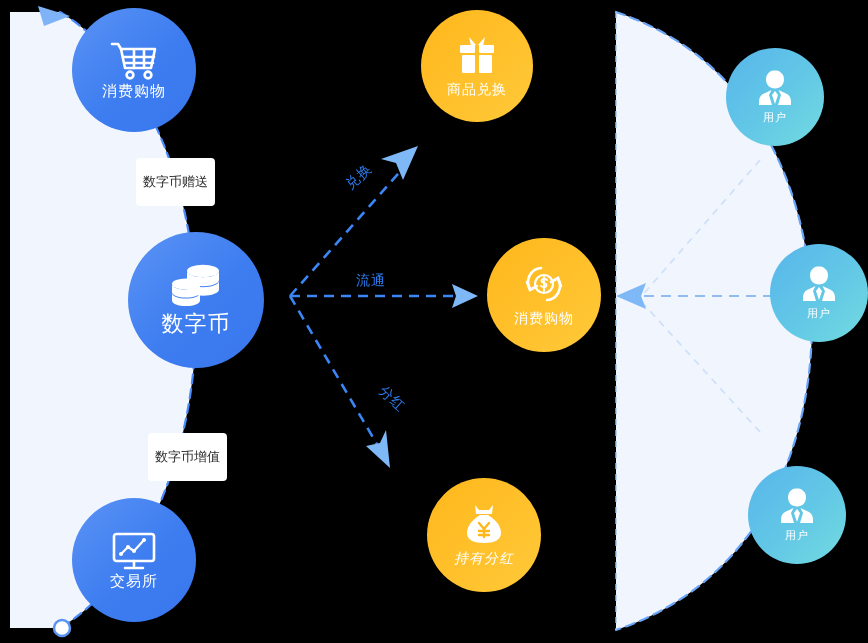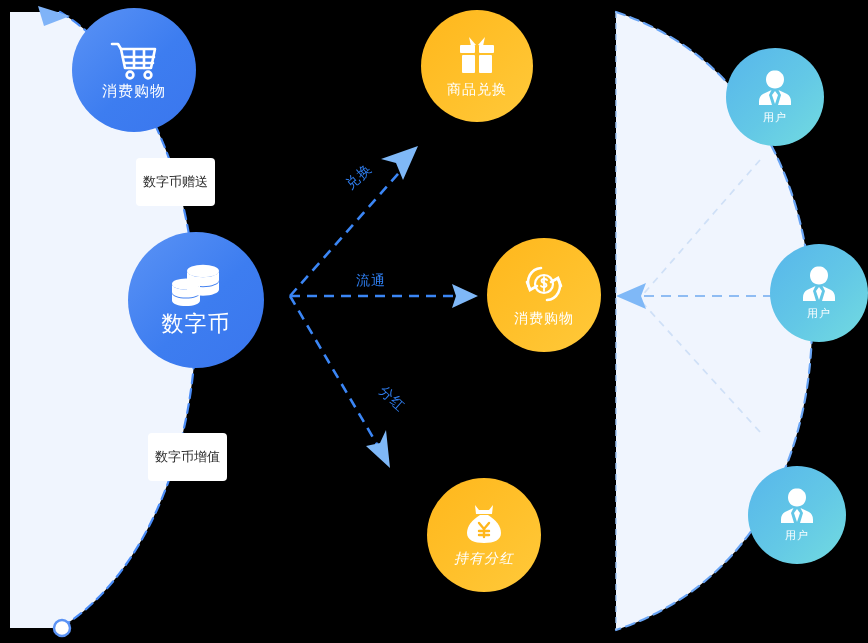--- a/index.html
+++ b/index.html
@@ -193,20 +193,34 @@
         <ellipse cx="17" cy="23" rx="14" ry="5.6"></ellipse>
         <path d="M3 23 v8 c0 3.1 6.3 5.6 14 5.6 s14-2.5 14-5.6 v-8
                  c0 3.1-6.3 5.6-14 5.6 S3 26.1 3 23 z"></path>
         <path d="M3 32 v7.5 c0 3.1 6.3 5.6 14 5.6 s14-2.5 14-5.6 V32
                  c0 3.1-6.3 5.6-14 5.6 S3 35.1 3 32 z"></path>
       </svg>
     </span>
     <span class="lbl">数字币</span>
   </div>
 
+  <div class="node blue" id="node-exchange">
+    <span class="ico">
+      <svg width="50" height="42" viewBox="0 0 50 42" fill="none" stroke="#ffffff" stroke-width="2.6" stroke-linecap="round" stroke-linejoin="round">
+        <rect x="5" y="4" width="40" height="27" rx="2.5"></rect>
+        <path d="M12 24 l7-7 l6 4 l10-11" stroke-width="2.2"></path>
+        <circle cx="12" cy="24" r="2" fill="#ffffff" stroke="none"></circle>
+        <circle cx="19" cy="17" r="2" fill="#ffffff" stroke="none"></circle>
+        <circle cx="25" cy="21" r="2" fill="#ffffff" stroke="none"></circle>
+        <circle cx="35" cy="10" r="2" fill="#ffffff" stroke="none"></circle>
+        <path d="M25 31 v5 M16 38 h18"></path>
+      </svg>
+    </span>
+    <span class="lbl">交易所</span>
+  </div>
 
   <div class="chip" id="chip-gift">数字币赠送</div>
   <div class="chip" id="chip-growth">数字币增值</div>
 
   <div class="node orange" id="node-gift">
     <span class="ico">
       <svg width="44" height="42" viewBox="0 0 44 42" fill="#ffffff">
         <path d="M14 3 l7 8 l-5 1 z"></path>
         <path d="M30 3 l-7 8 l5 1 z"></path>
         <rect x="5" y="11" width="15" height="8" rx="1"></rect>

